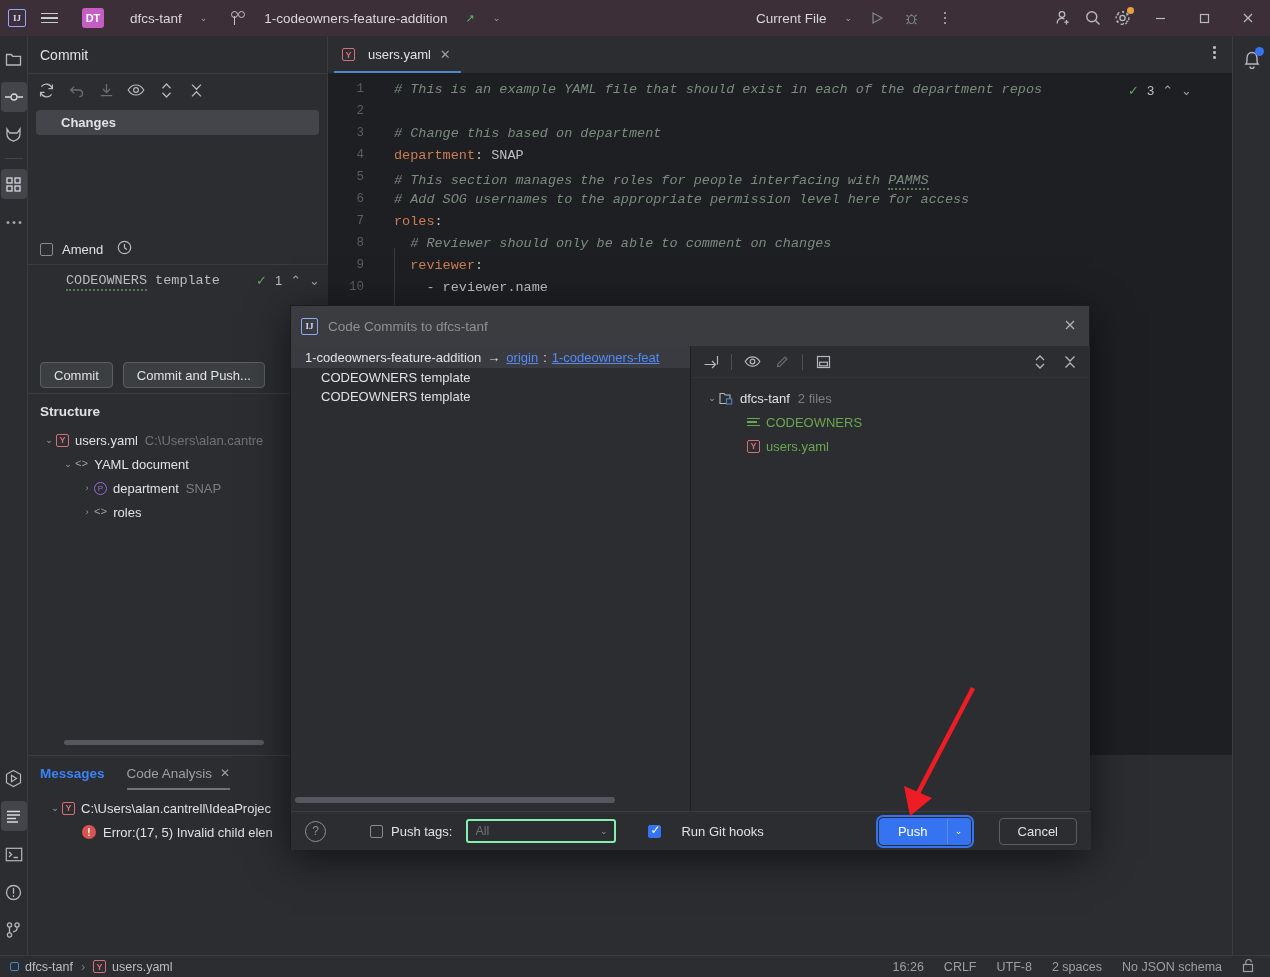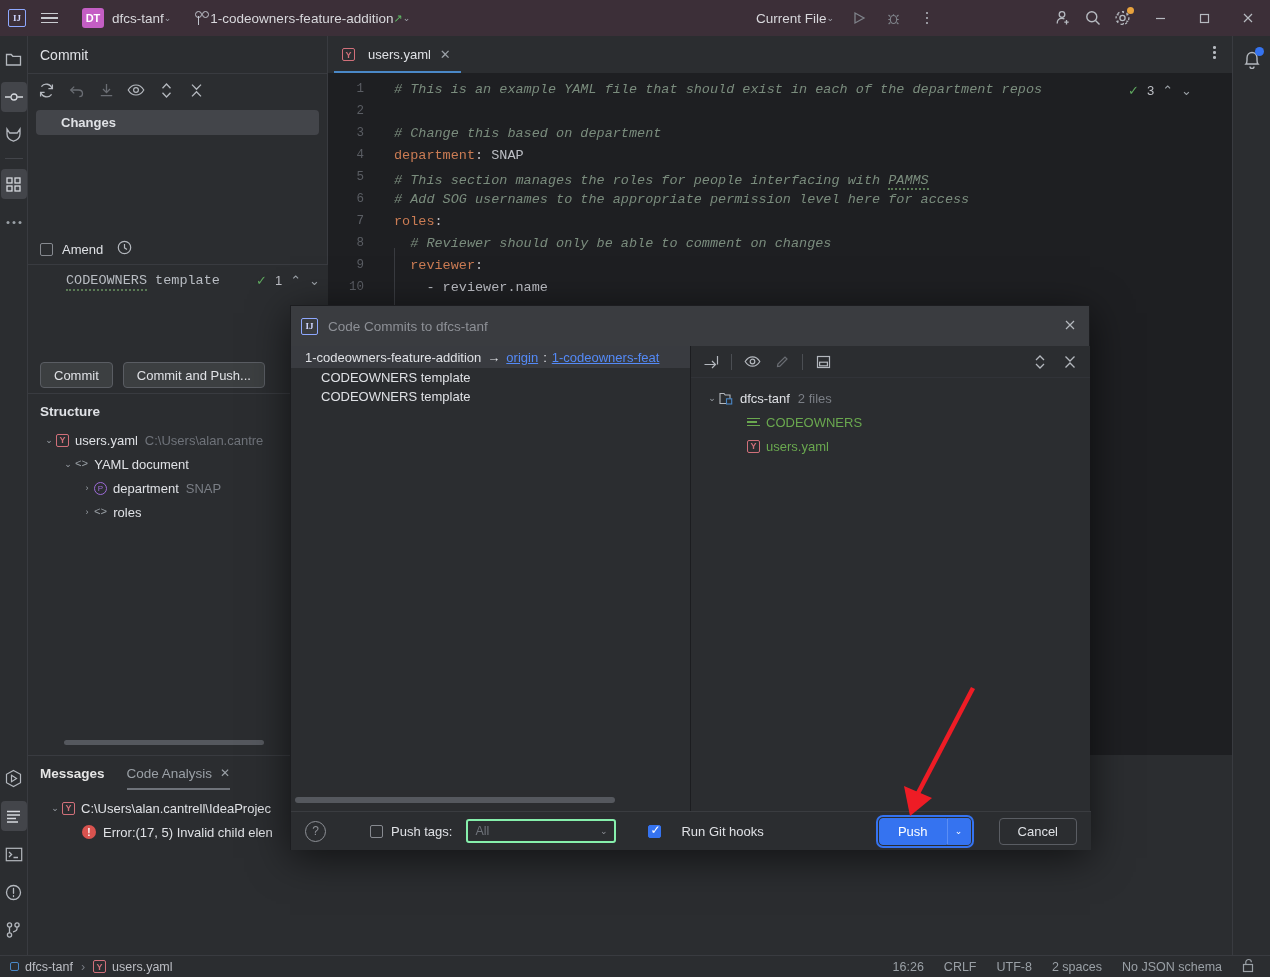--- a/index.html
+++ b/index.html
@@ -29,21 +29,21 @@
     font-family:"Liberation Serif", serif;
   }
   .burger { width:26px; height:26px; margin-right:14px; display:flex; flex-direction:column;
             justify-content:center; align-items:center; gap:3px; cursor:pointer; }
   .burger i { display:block; width:17px; height:1.6px; background:#c9ccd1; }
   .proj-badge {
     width:22px; height:20px; border-radius:3px; background:#c45ec4;
     color:#fff; font-size:11px; font-weight:bold;
     display:flex; align-items:center; justify-content:center; margin-right:8px;
   }
-  .tb-item { display:flex; align-items:center; gap:0; padding:3px 6px; border-radius:4px; cursor:pointer; }
+  .tb-item { display:flex; align-items:center; gap:18px; padding:3px 6px; border-radius:4px; cursor:pointer; }
   .tb-text { color:#d8d8dc; font-size:13.5px; }
   .caret { font-size:9px; color:#9fa3ab; }
   .branch-icon { width:13px; height:14px; position:relative; margin-right:2px; }
   .branch-icon::before, .branch-icon::after {
     content:""; position:absolute; border:1.4px solid #c0c4cc; border-radius:50%;
     width:5px; height:5px;
   }
   .branch-icon::before { left:0; top:0; }
   .branch-icon::after { left:7px; top:0; }
   .branch-stem { position:absolute; left:2.3px; top:5px; width:1.4px; height:9px; background:#c0c4cc; }
@@ -163,21 +163,21 @@
           border-left:1px solid #393b40; }
   #bell-ic { position:absolute; left:8px; top:12px; width:22px; height:24px; color:#b4b8be; }
   #bell-dot { position:absolute; left:22px; top:11px; width:9px; height:9px; border-radius:50%; background:#3573f0; }
 
   
   #bottompanel { position:absolute; left:28px; top:755px; width:1204px; height:200px;
                  background:#2b2d30; border-top:1px solid #393b40; }
   #bottom-tabs { height:34px; display:flex; align-items:center; padding-left:12px; gap:22px; }
   .btab { font-size:13.5px; color:#9aa0a6; cursor:pointer; position:relative; height:34px;
           display:flex; align-items:center; gap:8px; }
-  .btab.active { color:#e5e5e5; font-weight:bold; }
+  .btab.active { color:#3b82f6; font-weight:bold; }
   .btab.sel::after { content:""; position:absolute; left:0; right:0; bottom:0; height:2.5px; background:#6f737a; }
   #msg-tree { position:absolute; left:0; top:40px; width:1204px; }
   .err-dot { width:14px; height:14px; border-radius:50%; background:#d9534f; color:#fff;
              font-size:10px; font-weight:bold; display:flex; align-items:center; justify-content:center;
              margin-right:7px; flex:0 0 14px; }
   #bottom-right-panel { position:absolute; left:872px; top:755px; width:360px; height:200px;
                         background:#2b2d30; }
 
   
   #statusbar { position:absolute; left:0; top:955px; width:1270px; height:22px;

